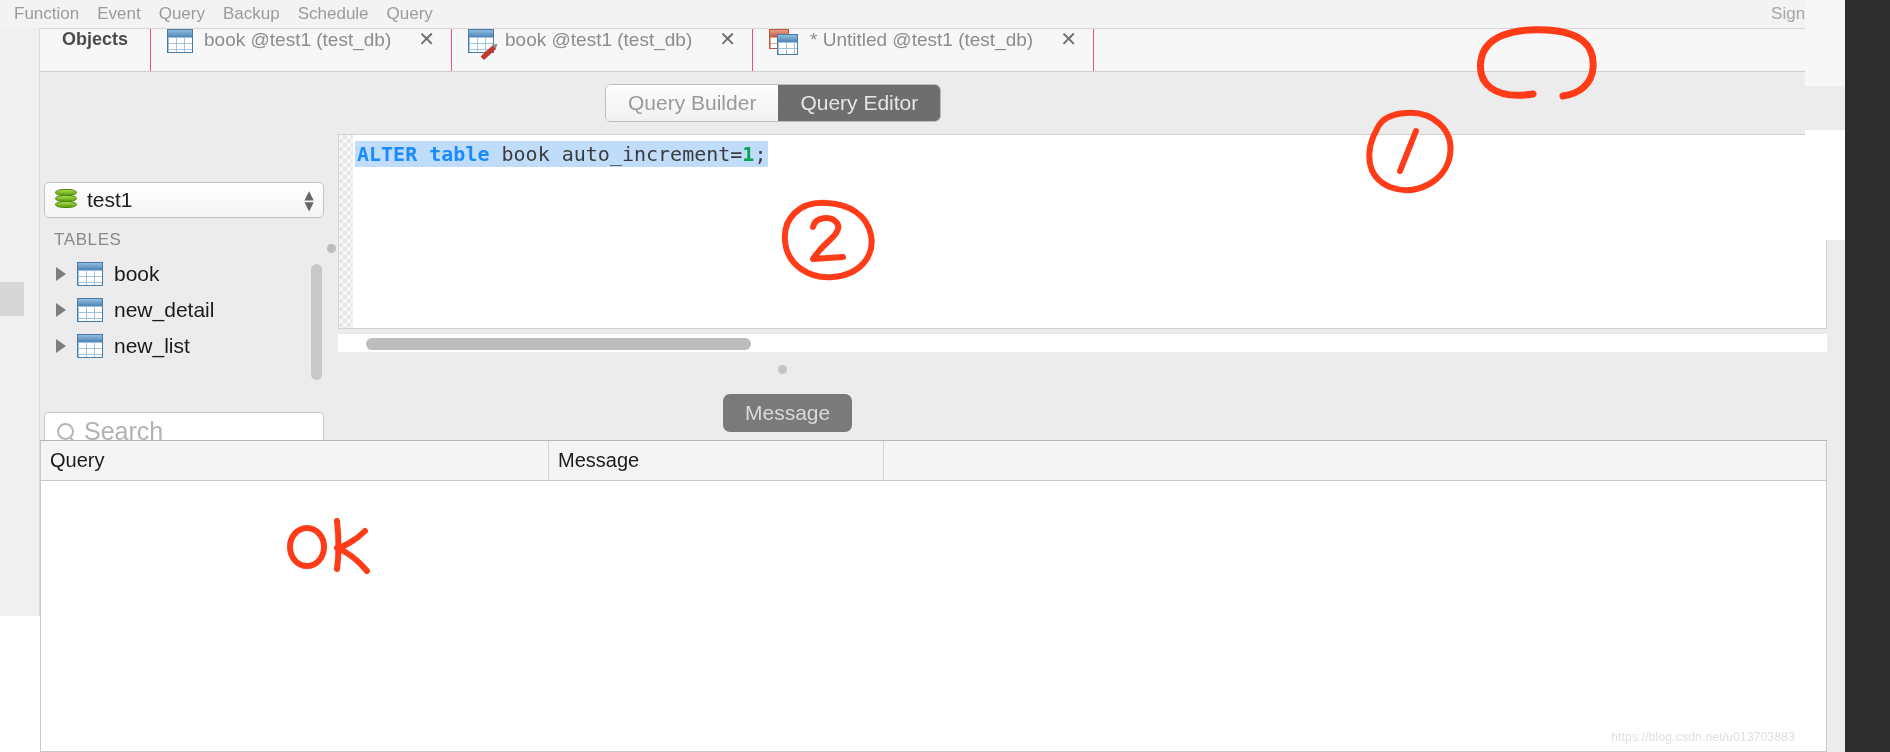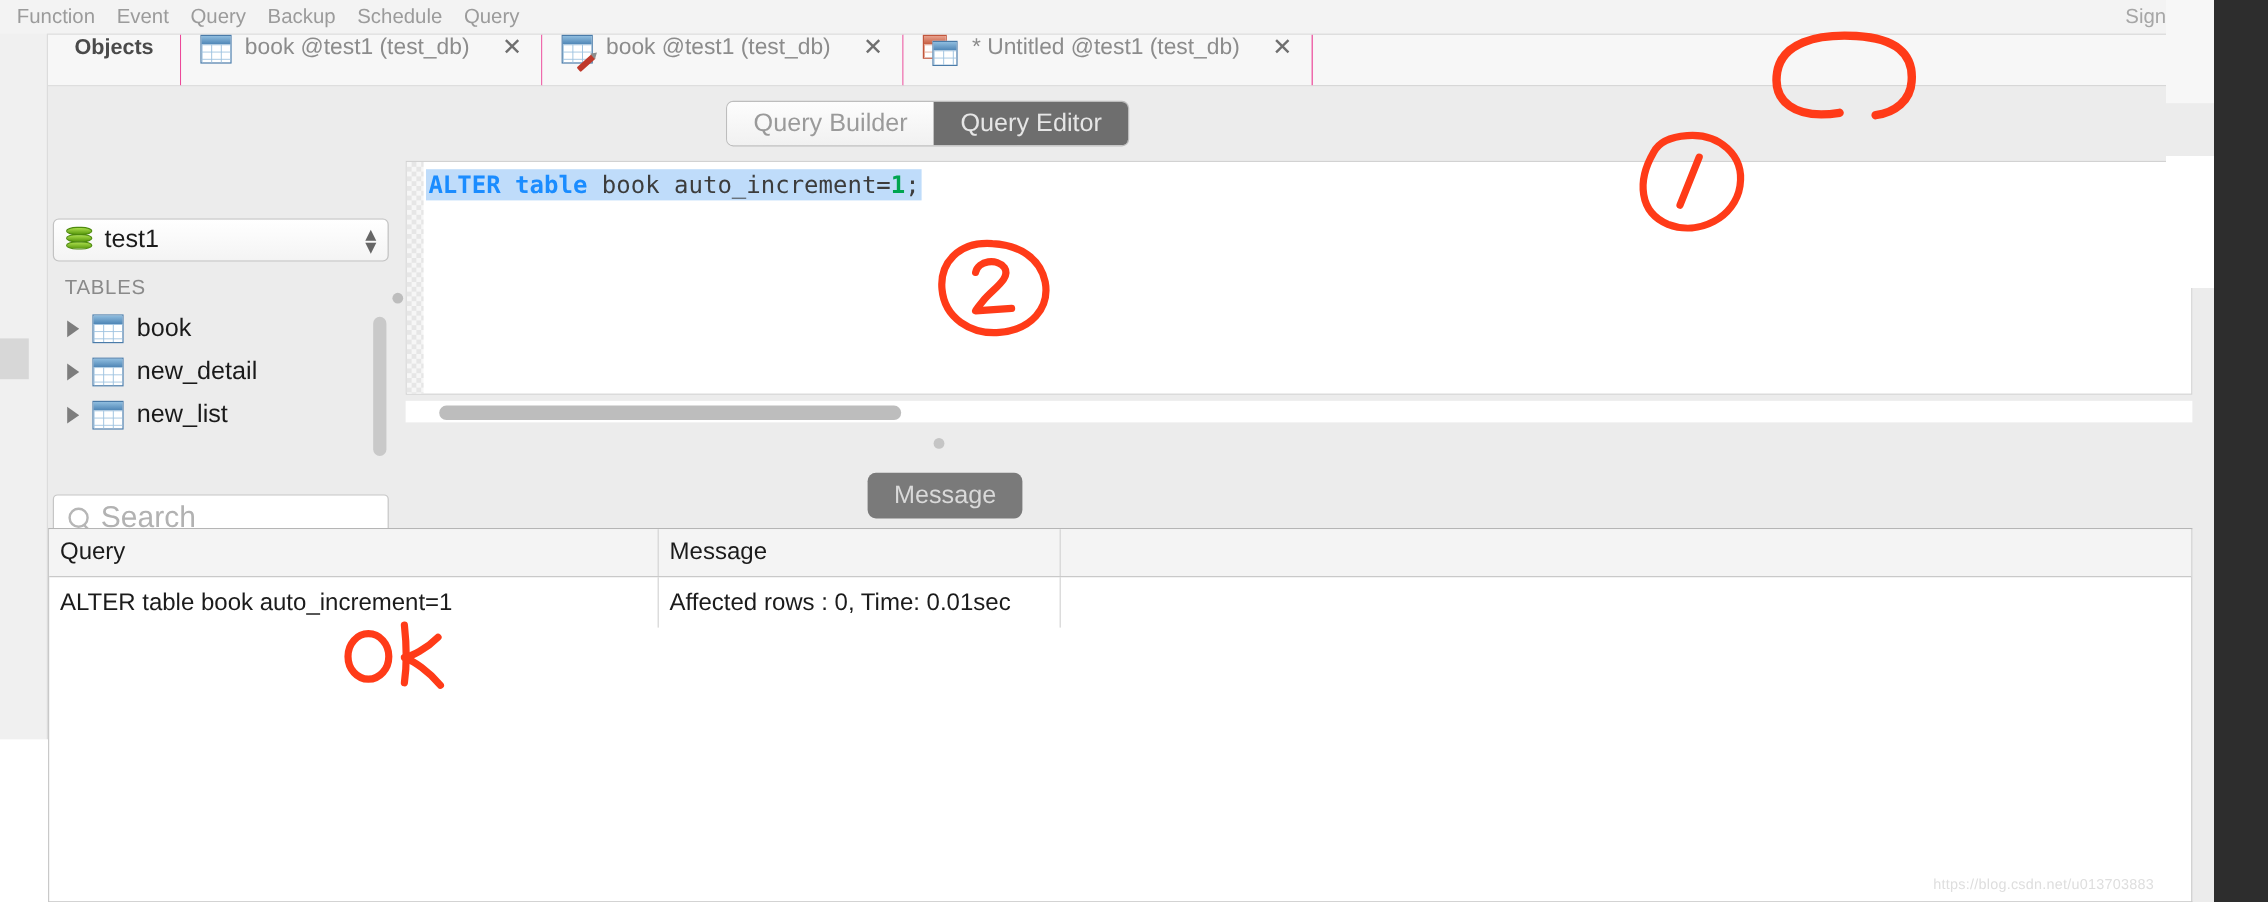--- a/index.html
+++ b/index.html
@@ -426,25 +426,20 @@
     </div>
 
     <div class="message-btn">Message</div>
 
     <div class="results">
       <div class="res-head">
         <div class="c1 cell">Query</div>
         <div class="c2 cell">Message</div>
         <div class="c3 cell"></div>
       </div>
-      <div class="res-row">
-        <div class="c1 cell">ALTER table book auto_increment=1</div>
-        <div class="c2 cell">Affected rows : 0, Time: 0.01sec</div>
-        <div class="c3 cell"></div>
-      </div>
     </div>
 
     <div class="watermark">https://blog.csdn.net/u013703883</div>
   </div>
 
   <div class="dark-panel"></div>
   <div class="dark-panel-label">用户</div>
 
   <div class="ann" style="left:1455px; top:22px;">
     <svg width="150" height="78" viewBox="0 0 150 78">

